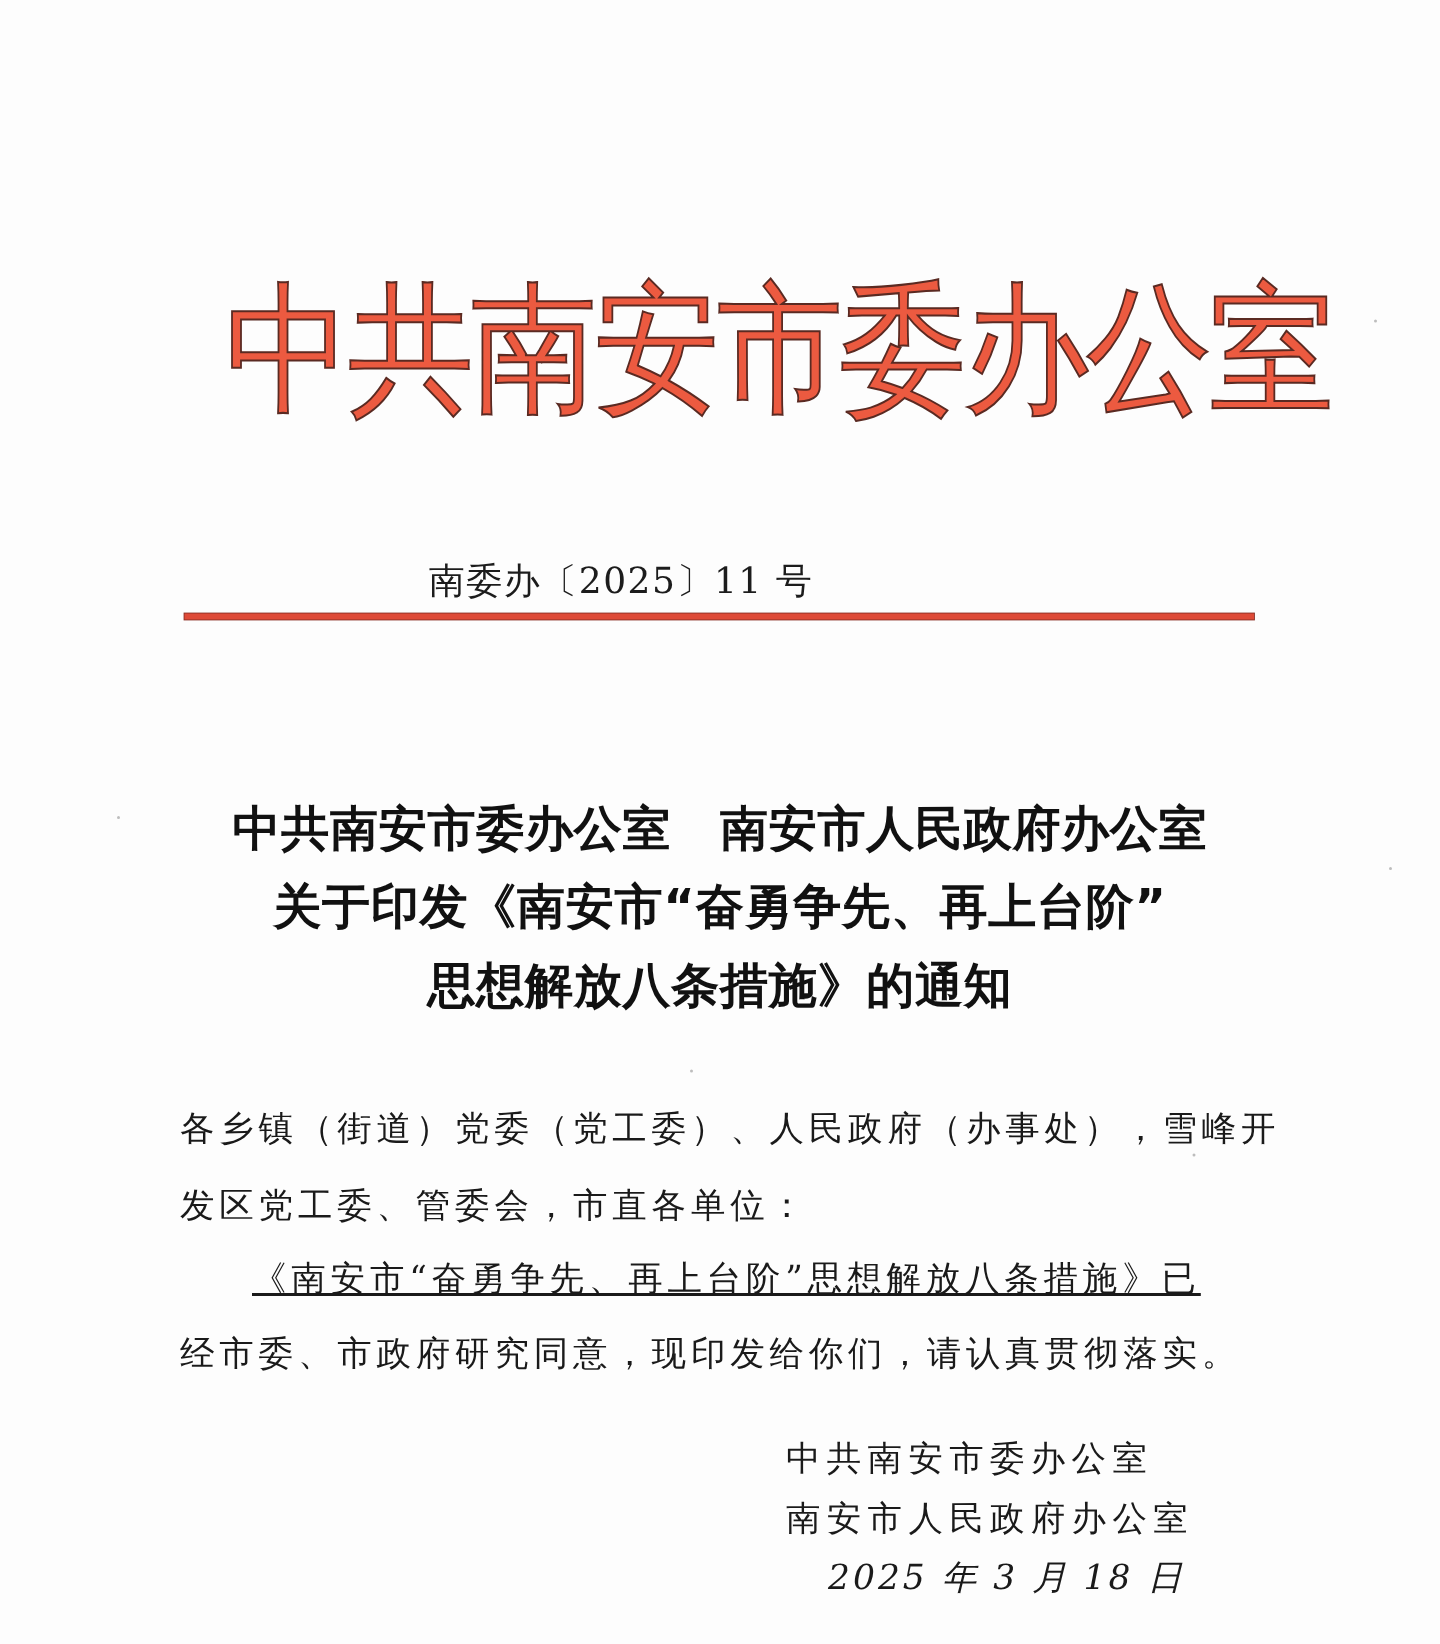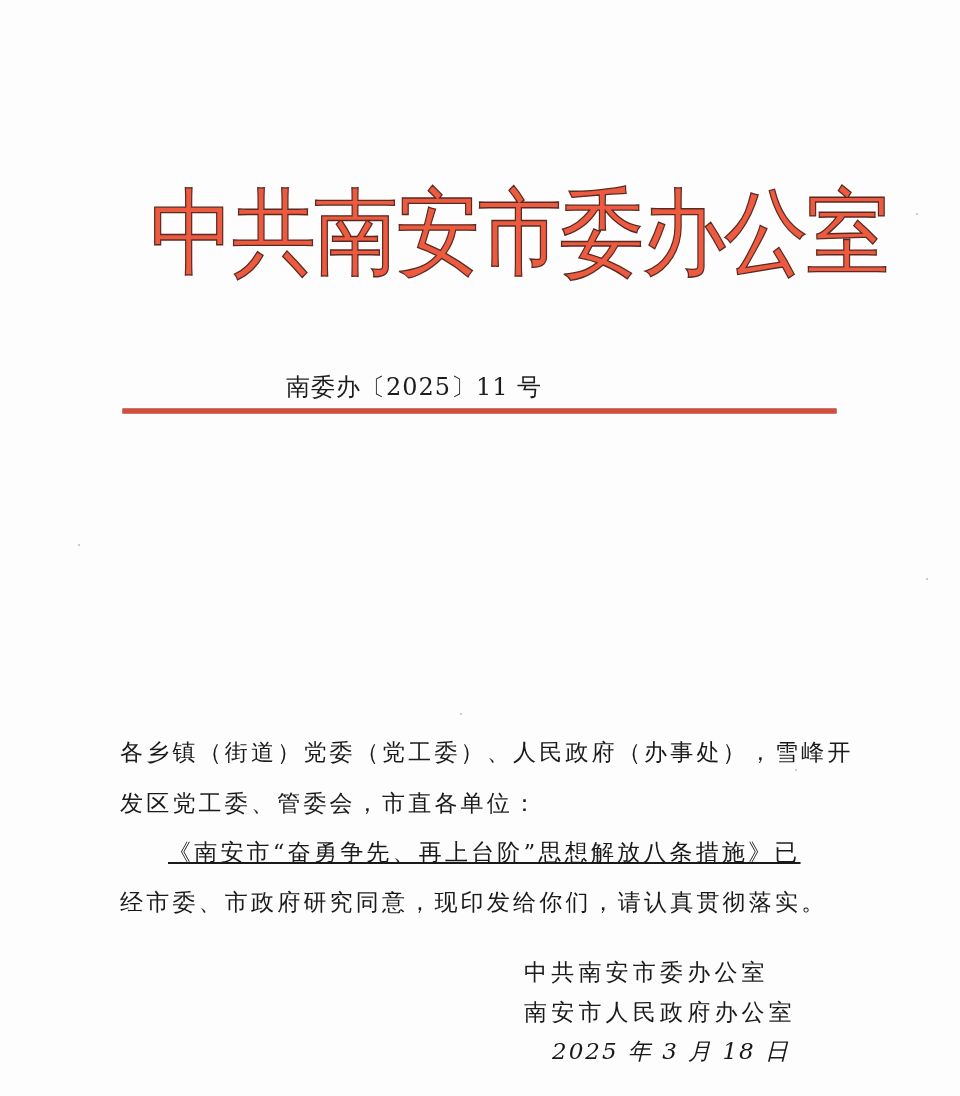--- a/index.html
+++ b/index.html
@@ -122,20 +122,23 @@
     <span>委</span>
     <span>办</span>
     <span>公</span>
     <span>室</span>
   </div>
 
   <div class="docno">南委办〔2025〕11 号</div>
 
   <div class="red-rule"></div>
 
+  <div class="title title-1">中共南安市委办公室　南安市人民政府办公室</div>
+  <div class="title title-2">关于印发《南安市“奋勇争先、再上台阶”</div>
+  <div class="title title-3">思想解放八条措施》的通知</div>
 
   <div class="body-text line-2">发区党工委、管委会，市直各单位：</div>
   <div class="body-text line-1">各乡镇（街道）党委（党工委）、人民政府（办事处），雪峰开</div>
   <div class="body-text line-3">《南安市“奋勇争先、再上台阶”思想解放八条措施》已</div>
   <div class="body-text line-4">经市委、市政府研究同意，现印发给你们，请认真贯彻落实。</div>
 
   <div class="sign sign-2">南安市人民政府办公室</div>
   <div class="sign sign-1">中共南安市委办公室</div>
   <div class="sign sign-3">2025 年 3 月 18 日</div>
 

